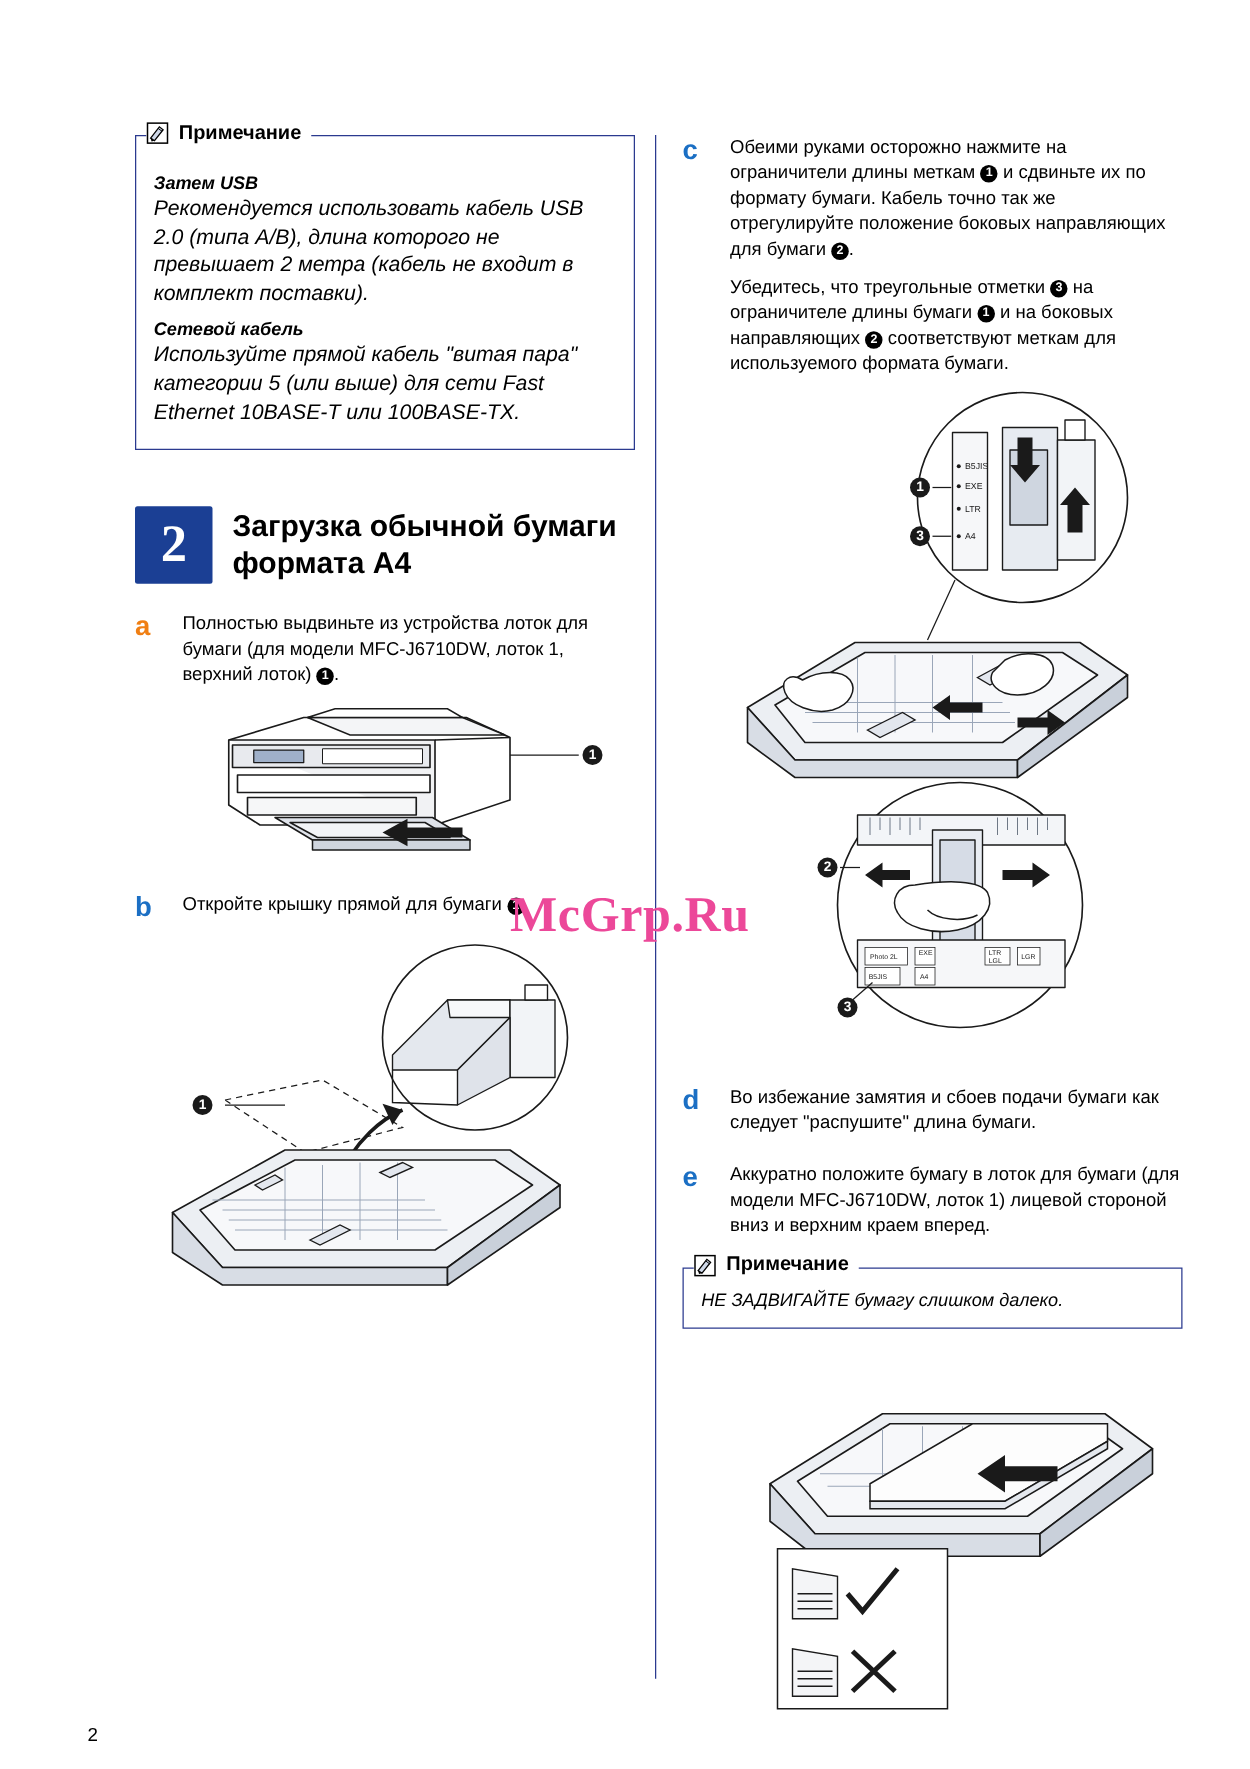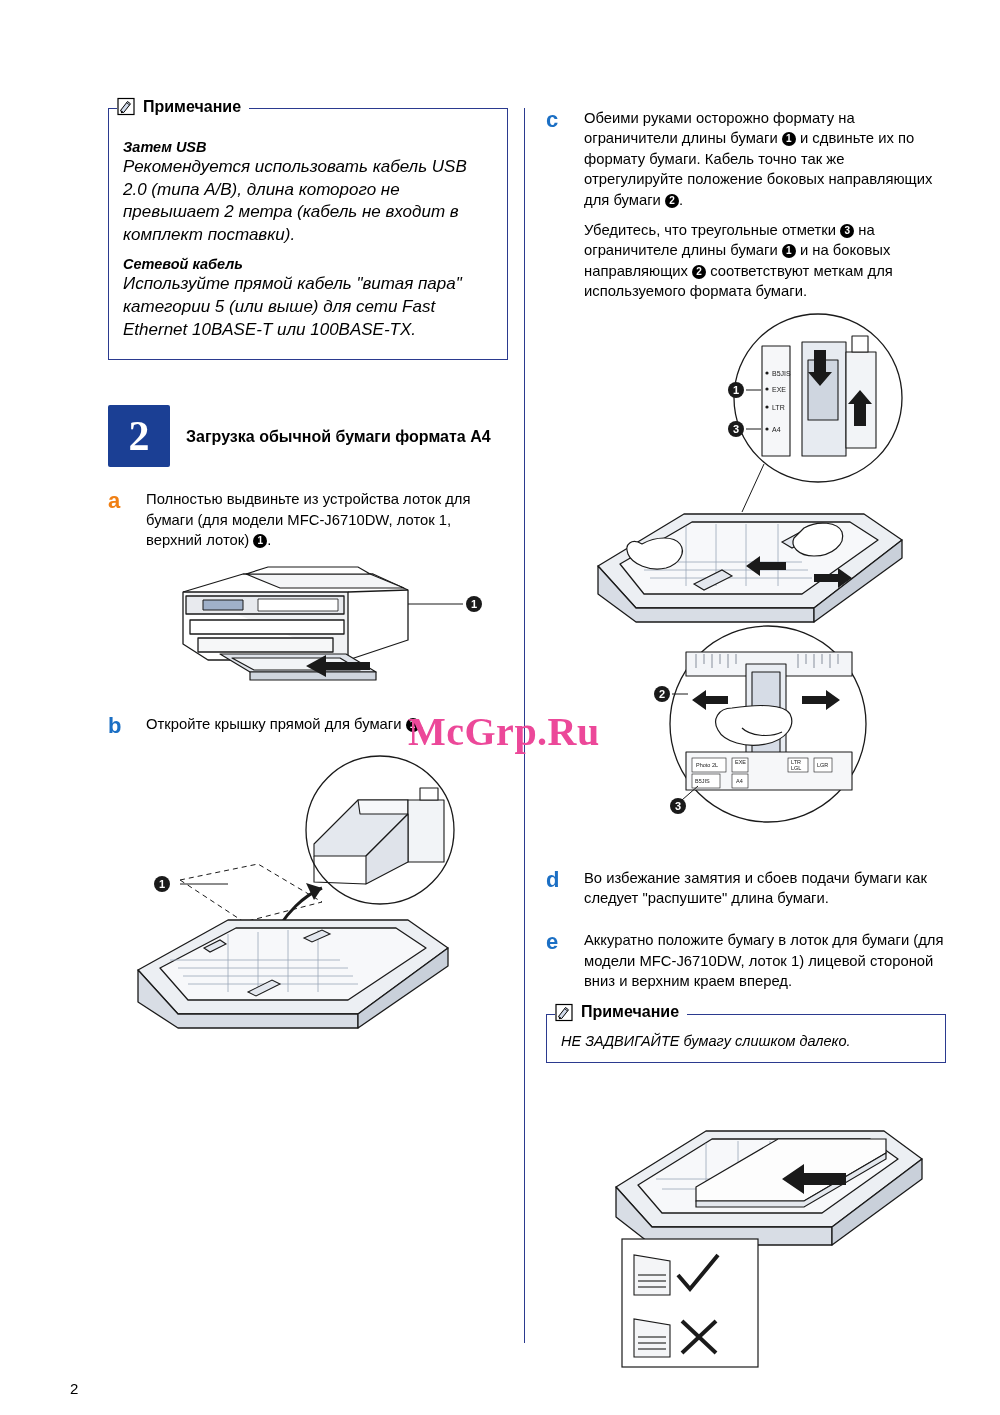--- a/index.html
+++ b/index.html
@@ -116,21 +116,21 @@
     font-size: 42px;
     font-weight: bold;
     display: flex;
     align-items: center;
     justify-content: center;
     font-family: "Liberation Serif", serif;
     border-radius: 2px;
     flex: 0 0 auto;
   }
   .step-title {
-    font-size: 16px;
+    font-size: 24px;
     font-weight: bold;
     line-height: 1.22;
   }
 
   
   .lstep {
     display: flex;
     gap: 12px;
     margin-top: 22px;
   }
@@ -375,21 +375,21 @@
     </div>
 
   </div>
 
   <div class="col-right">
 
     <div class="lstep blue" style="margin-top:0;">
       <div class="letter cstep-letter">c</div>
       <div class="body">
         <p>
-          <span>Обеими руками осторожно формату на ограничители длины бумаги </span><span class="cnum">1</span><span> и сдвиньте их по формату бумаги. Кабель точно так же отрегулируйте положение боковых направляющих для бумаги </span><span class="cnum">2</span><span>.</span>
+          <span>Обеими руками осторожно нажмите на ограничители длины меткам </span><span class="cnum">1</span><span> и сдвиньте их по формату бумаги. Кабель точно так же отрегулируйте положение боковых направляющих для бумаги </span><span class="cnum">2</span><span>.</span>
         </p>
         <p>
           <span>Убедитесь, что треугольные отметки </span><span class="cnum">3</span><span> на ограничителе длины бумаги </span><span class="cnum">1</span><span> и на боковых направляющих </span><span class="cnum">2</span><span> соответствуют меткам для используемого формата бумаги.</span>
         </p>
       </div>
     </div>
 
     <div class="fig" style="height:530px; margin-top:14px;">
       <svg width="400" height="530" viewBox="0 0 400 530">
 

